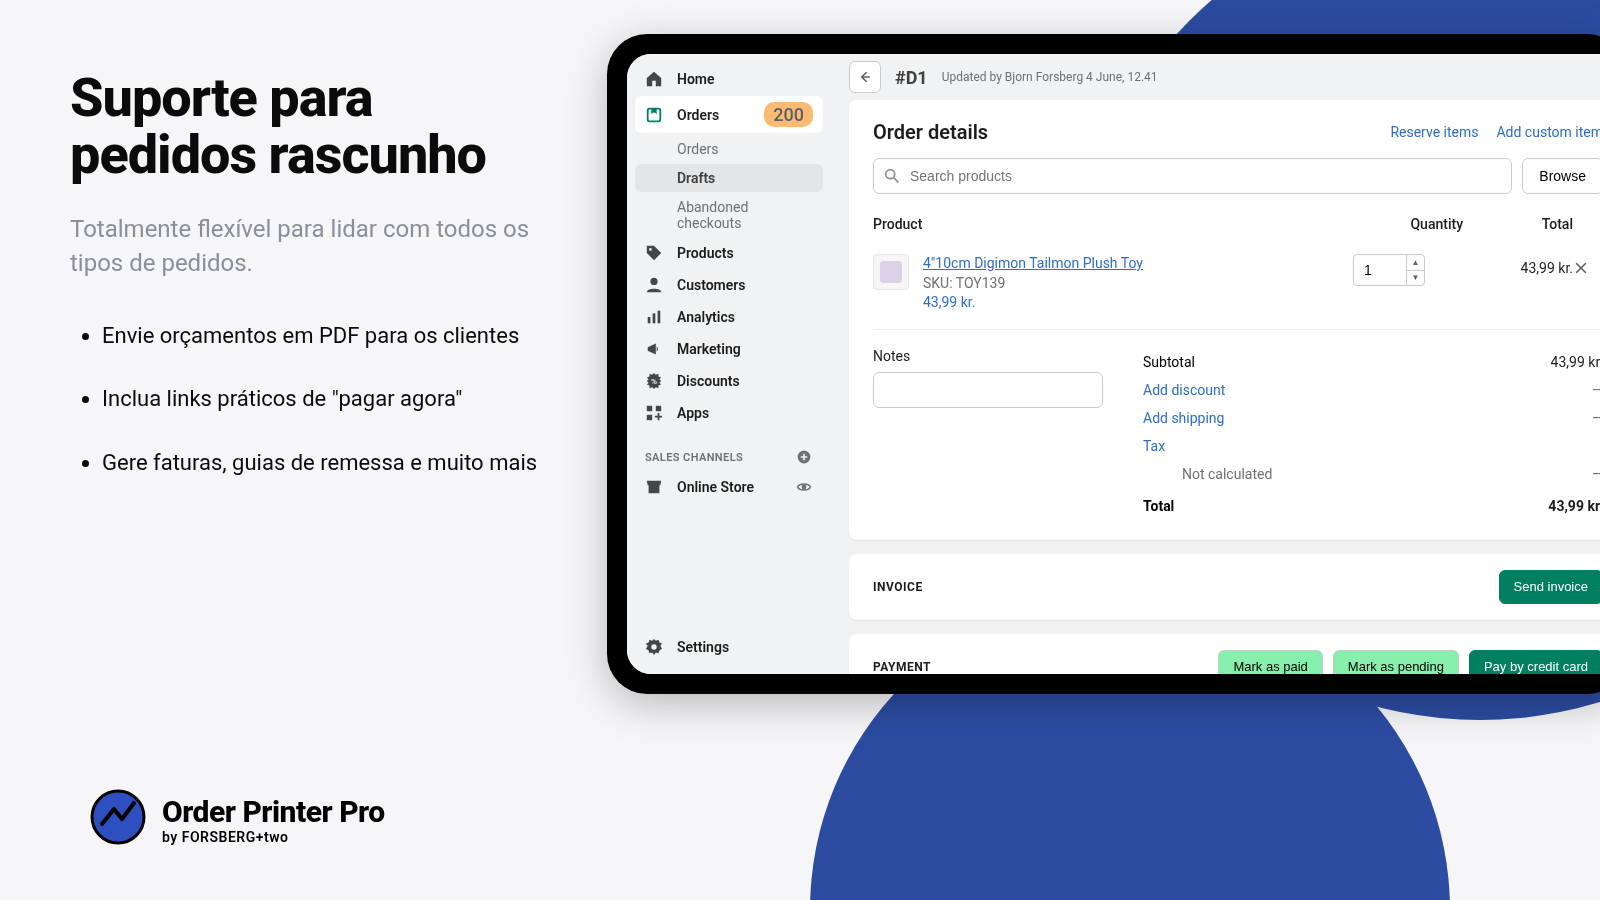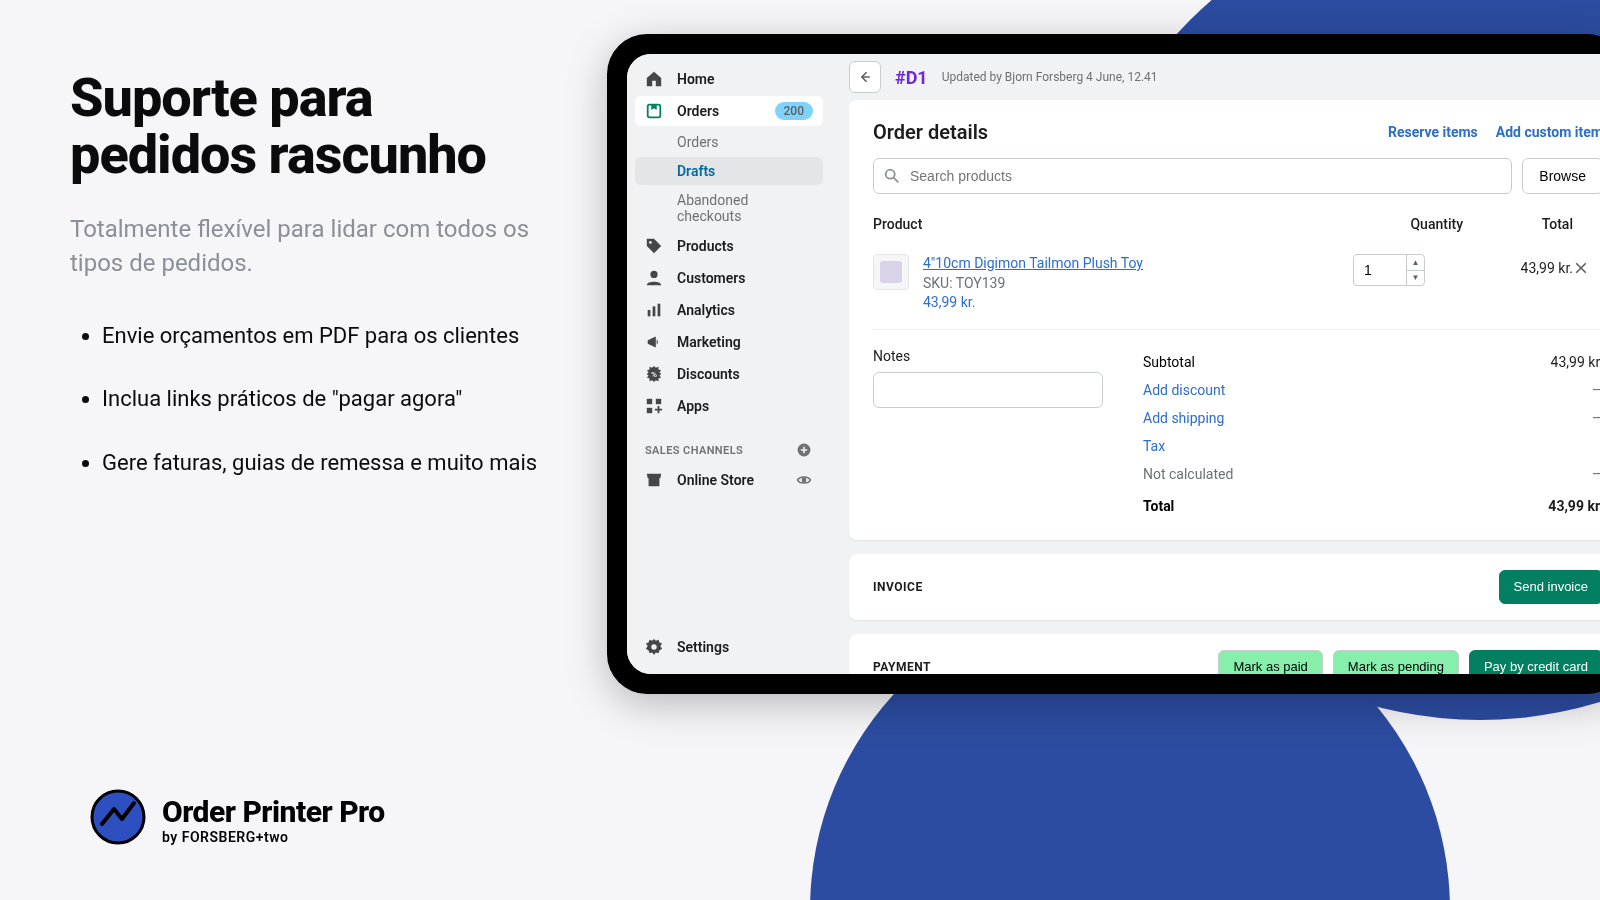--- a/index.html
+++ b/index.html
@@ -28,40 +28,40 @@
   .screen { width: 100%; height: 100%; background: #f1f2f3; border-radius: 24px 0 0 24px; display: flex; overflow: hidden; }
 
   
   .sidebar { width: 204px; min-width: 204px; background: #f1f2f3; padding: 10px 8px 10px 8px; display: flex; flex-direction: column; }
   .sbitem { display: flex; align-items: center; gap: 14px; padding: 6px 10px; border-radius: 6px; font-size: 14px; font-weight: 600; color: #1c1c1c; cursor: pointer; margin-bottom: 2px; }
   .sbitem .ic { width: 18px; height: 18px; display: flex; align-items: center; justify-content: center; color: #5c5f62; }
   .sbitem.top .ic { color: #44474a; }
   .sbitem.active { background: #fff; }
   .sbitem.active .ic svg { fill: #008060; }
   .sbsub { display: flex; align-items: center; padding: 6px 10px 6px 42px; font-size: 14px; color: #6d7175; cursor: pointer; border-radius: 6px; margin-bottom: 1px; }
-  .sbsub.active { background: #e4e5e7; color: #0369a1; font-weight: 600; }
-  .badge { margin-left: auto; background: #7dd3fc; color: #5c5f62; font-size: 12px; padding: 2px 9px; border-radius: 10px; font-weight: 500; }
+  .sbsub.active { background: #e4e5e7; color: #404040; font-weight: 600; }
+  .badge { margin-left: auto; background: #fdba74; color: #5c5f62; font-size: 18px; padding: 2px 9px; border-radius: 10px; font-weight: 500; }
   .sbsection { font-size: 11px; font-weight: 600; color: #6d7175; letter-spacing: 0.4px; padding: 18px 10px 6px 10px; display: flex; align-items: center; }
   .sbsection .plus { margin-left: auto; width: 18px; height: 18px; display: flex; align-items: center; justify-content: center; color: #6d7175; }
   .sidebar .spacer { flex: 1; }
 
   
   .main { flex: 1; background: #f1f2f3; padding: 0; overflow: hidden; }
   .topbar { height: 46px; display: flex; align-items: center; gap: 14px; padding: 0 18px; }
   .backbtn { width: 32px; height: 32px; border: 1px solid #c9cccf; background: #fff; border-radius: 6px; display: flex; align-items: center; justify-content: center; cursor: pointer; }
-  .ordnum { font-size: 18px; font-weight: 700; color: #6d28d9; }
+  .ordnum { font-size: 18px; font-weight: 700; color: #404040; }
   .updated { font-size: 12px; color: #6d7175; }
 
   .cards { padding: 0 0 0 18px; }
   .card { background: #fff; border-radius: 8px; padding: 20px 24px; box-shadow: 0 1px 2px rgba(0,0,0,.06); margin-bottom: 14px; }
 
   .cardhead { display: flex; align-items: center; margin-bottom: 14px; }
   .cardtitle { font-size: 20px; font-weight: 600; color: #1c1c1c; }
   .cardactions { margin-left: auto; display: flex; gap: 18px; }
-  .linkbtn { color: #2c6ecb; font-size: 14px; font-weight: 700; cursor: pointer; }
+  .linkbtn { color: #2c6ecb; font-size: 14px; font-weight: 400; cursor: pointer; }
 
   .searchrow { display: flex; gap: 10px; margin-bottom: 14px; }
   .searchbox { flex: 1; position: relative; }
   .searchbox input { width: 100%; height: 36px; border: 1px solid #c9cccf; border-radius: 6px; padding: 0 12px 0 36px; font-size: 14px; color: #6d7175; outline: none; }
   .searchbox .sicon { position: absolute; left: 10px; top: 9px; color: #8c9196; }
   .browsebtn { height: 36px; padding: 0 16px; border: 1px solid #c9cccf; background: #fff; border-radius: 6px; font-size: 14px; font-weight: 500; cursor: pointer; }
 
   .tablehead { display: flex; font-size: 14px; font-weight: 500; color: #1c1c1c; padding: 8px 0 14px 0; }
   .col-prod { flex: 1; }
   .col-qty { width: 110px; text-align: right; }
@@ -85,21 +85,21 @@
   .split { display: flex; gap: 40px; border-top: 1px solid #edeeef; padding-top: 18px; }
   .notes { width: 230px; }
   .notes label { font-size: 14px; color: #1c1c1c; display: block; margin-bottom: 8px; }
   .notes textarea { width: 100%; height: 36px; border: 1px solid #c9cccf; border-radius: 6px; resize: none; padding: 6px; font-family: inherit; }
   .summary { flex: 1; font-size: 14px; }
   .sumrow { display: flex; padding: 6px 0; align-items: center; }
   .sumrow .lab { flex: 1; }
   .sumrow .val { color: #1c1c1c; }
   .sumrow .dash { color: #6d7175; }
   .sumrow .link { color: #2c6ecb; cursor: pointer; }
-  .sumrow.muted .lab { color: #6d7175; }
+  .sumrow.muted .lab { color: #6d7175; margin-left: 39px; }
   .sumrow.total { font-weight: 700; padding-top: 10px; }
 
   .sectionrow { display: flex; align-items: center; }
   .sectiontitle { font-size: 12px; font-weight: 700; letter-spacing: 0.5px; color: #1c1c1c; }
   .btns { margin-left: auto; display: flex; gap: 10px; }
   .btn { height: 34px; padding: 0 14px; border: 1px solid #c9cccf; background: #86efac; border-radius: 6px; font-size: 13px; font-weight: 500; cursor: pointer; }
   .btn.primary { background: #008060; border-color: #008060; color: #fff; }
 
   svg { display: block; }
 </style>

